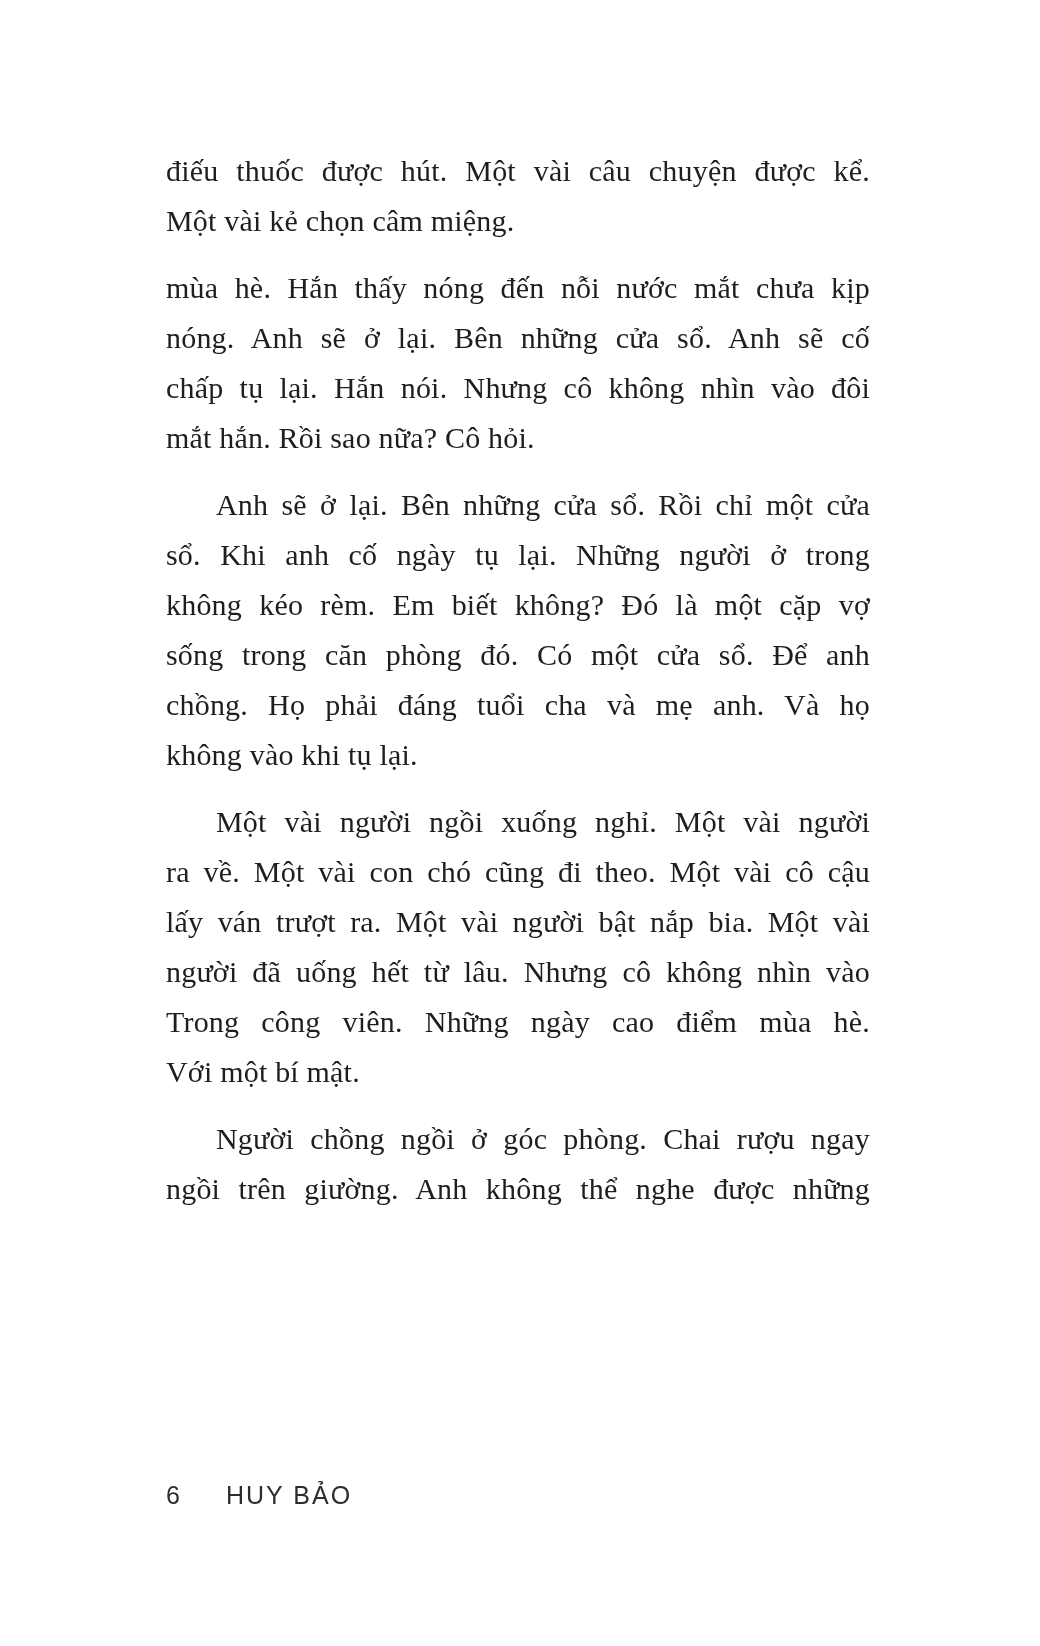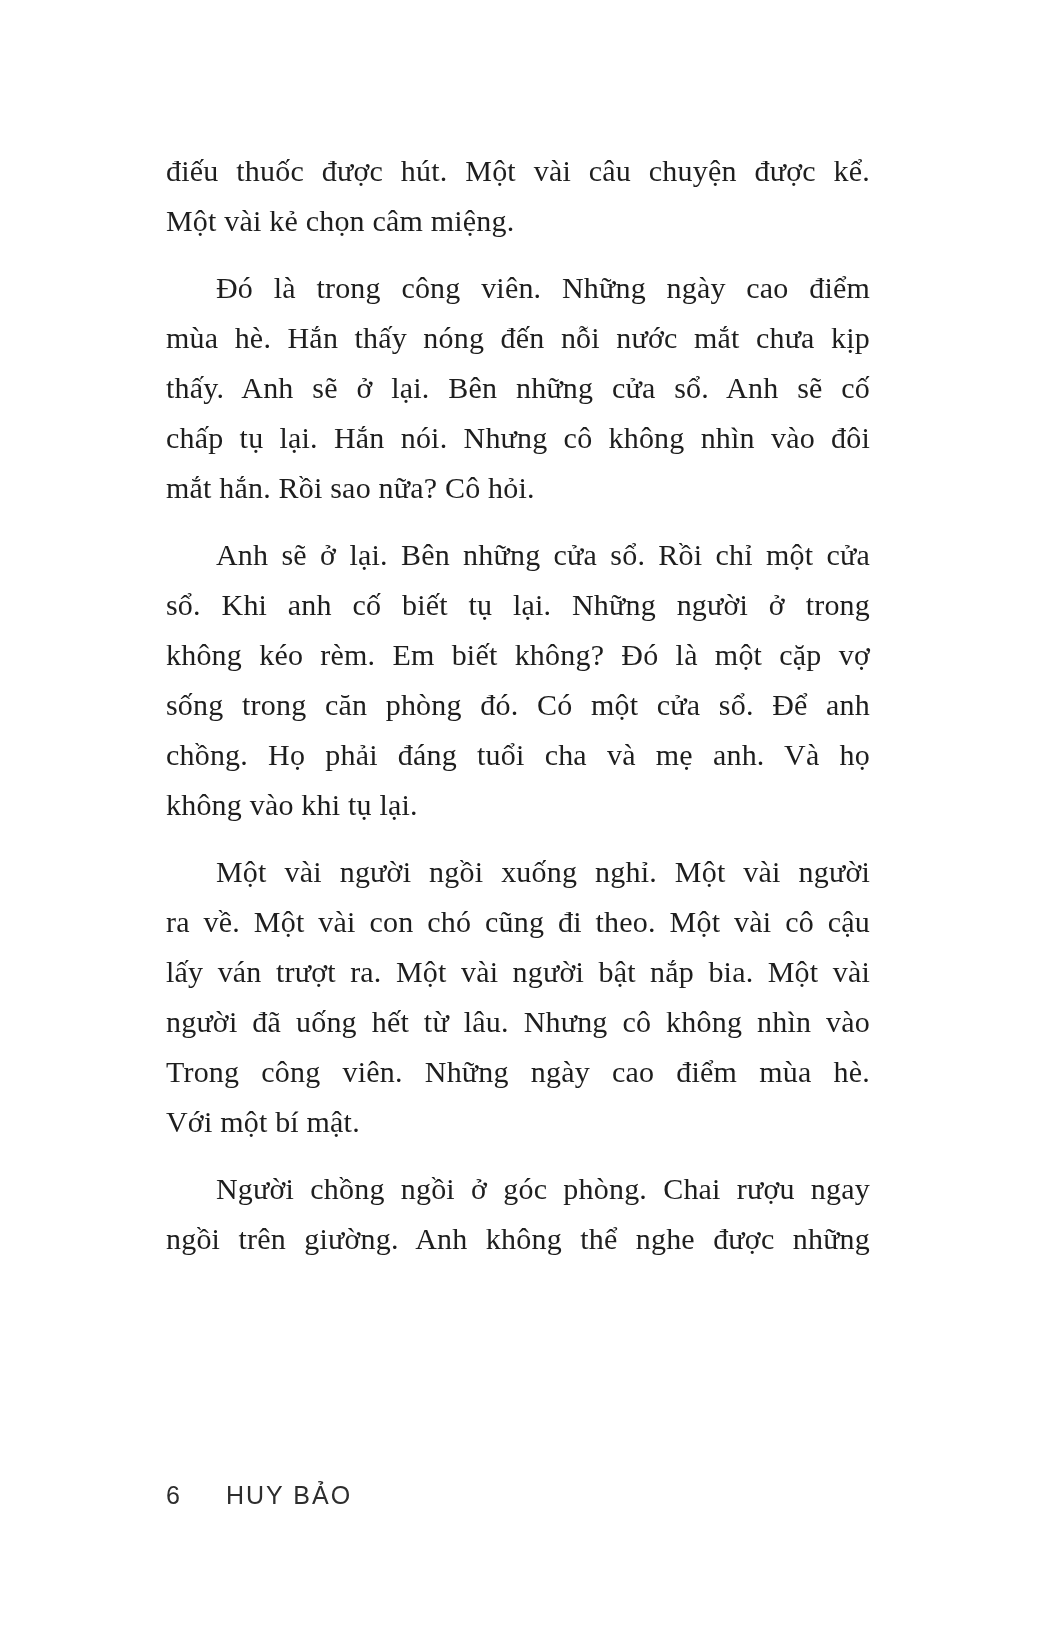--- a/index.html
+++ b/index.html
@@ -59,29 +59,28 @@
 </style>
 </head>
 <body>
 
 <main class="text-block">
     <div class="para">
       <div class="line">điếu thuốc được hút. Một vài câu chuyện được kể.</div>
       <div class="line endline">Một vài kẻ chọn câm miệng.</div>
     </div>
     <div class="para">
-      <div class="line indent">Đó là trong công viên. Những ngày cao điểm</div>
       <div class="line">mùa hè. Hắn thấy nóng đến nỗi nước mắt chưa kịp</div>
-      <div class="line">thấy. Anh sẽ ở lại. Bên những cửa sổ. Anh sẽ cố</div>
+      <div class="line">nóng. Anh sẽ ở lại. Bên những cửa sổ. Anh sẽ cố</div>
       <div class="line">chấp tụ lại. Hắn nói. Nhưng cô không nhìn vào đôi</div>
       <div class="line endline">mắt hắn. Rồi sao nữa? Cô hỏi.</div>
     </div>
     <div class="para">
       <div class="line indent">Anh sẽ ở lại. Bên những cửa sổ. Rồi chỉ một cửa</div>
-      <div class="line">sổ. Khi anh cố biết tụ lại. Những người ở trong</div>
+      <div class="line">sổ. Khi anh cố ngày tụ lại. Những người ở trong</div>
       <div class="line">không kéo rèm. Em biết không? Đó là một cặp vợ</div>
       <div class="line">sống trong căn phòng đó. Có một cửa sổ. Để anh</div>
       <div class="line">chồng. Họ phải đáng tuổi cha và mẹ anh. Và họ</div>
       <div class="line endline">không vào khi tụ lại.</div>
     </div>
     <div class="para">
       <div class="line indent">Một vài người ngồi xuống nghỉ. Một vài người</div>
       <div class="line">ra về. Một vài con chó cũng đi theo. Một vài cô cậu</div>
       <div class="line">lấy ván trượt ra. Một vài người bật nắp bia. Một vài</div>
       <div class="line">người đã uống hết từ lâu. Nhưng cô không nhìn vào</div>

